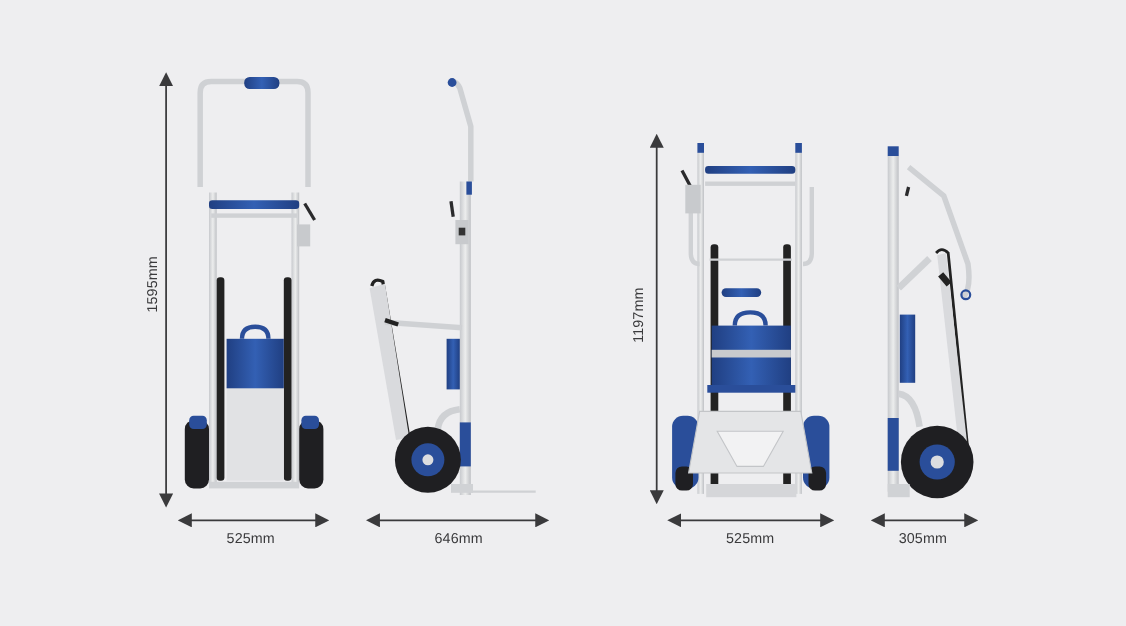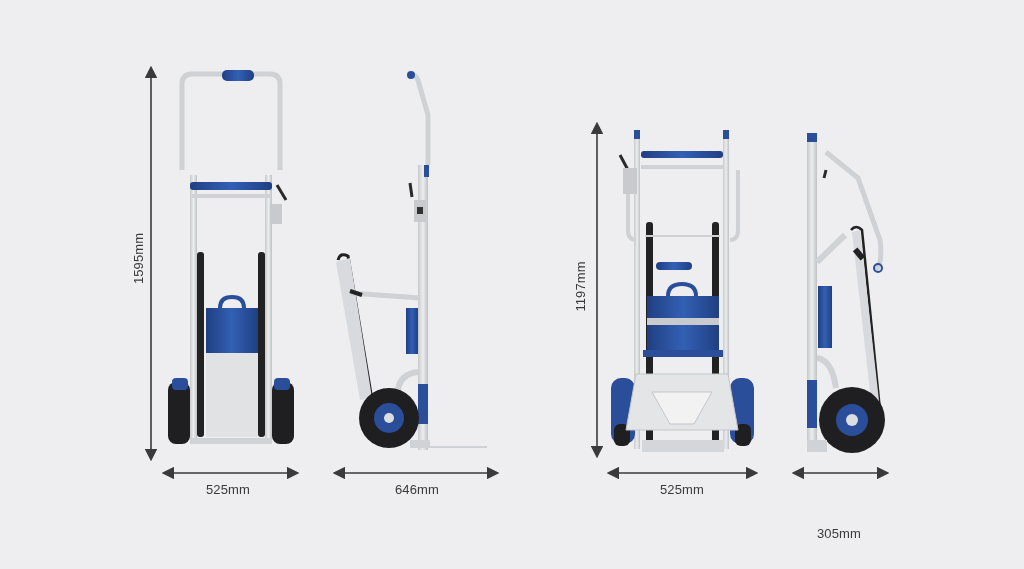--- a/index.html
+++ b/index.html
@@ -175,15 +175,15 @@
     <circle cx="852" cy="420" r="6" fill="#dcdde0"></circle>
     <rect x="807" y="440" width="20" height="12" fill="#d0d2d5"></rect>
   </g>
 </svg>
 
 <div class="dim-label vert" style="left:108px;top:251px;width:60px;text-align:center;">1595mm</div>
 <div class="dim-label" style="left:206px;top:482px;">525mm</div>
 <div class="dim-label" style="left:395px;top:482px;">646mm</div>
 <div class="dim-label vert" style="left:550px;top:279px;width:60px;text-align:center;">1197mm</div>
 <div class="dim-label" style="left:660px;top:482px;">525mm</div>
-<div class="dim-label" style="left:817px;top:482px;margin-top:44px;">305mm</div>
+<div class="dim-label" style="left:817px;top:482px;">305mm</div>
 
 </div>
 
 </body></html>

